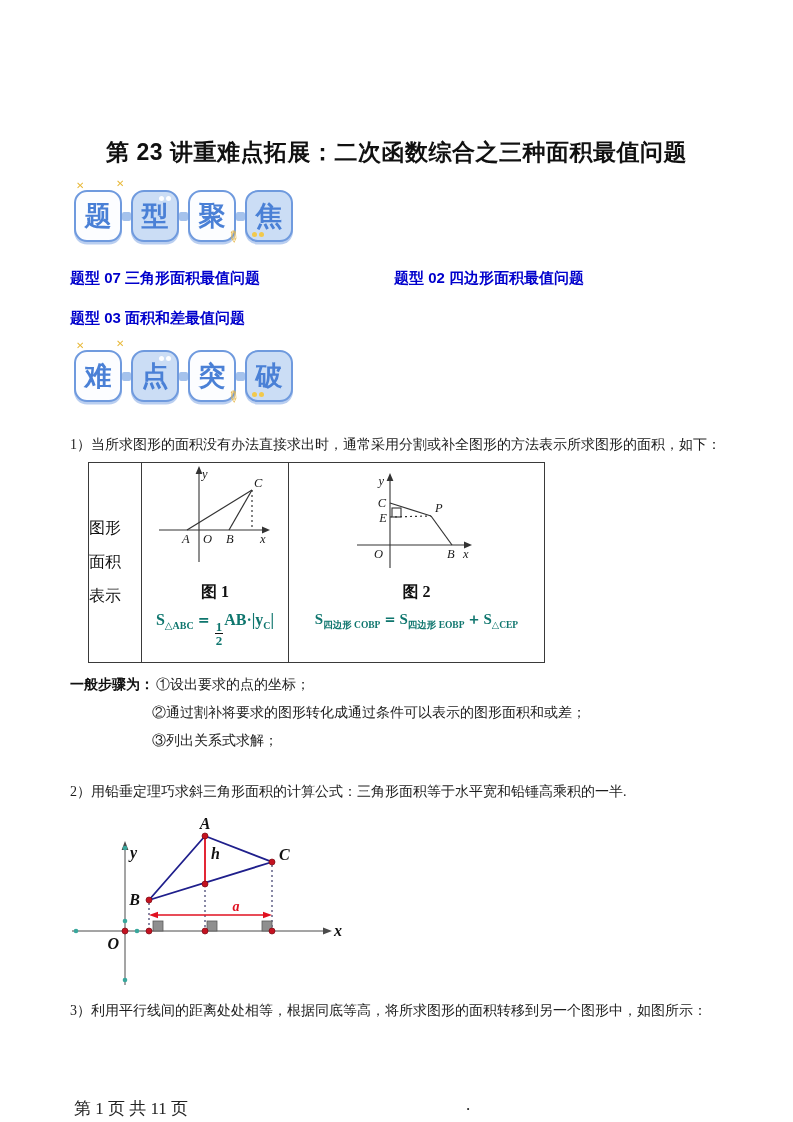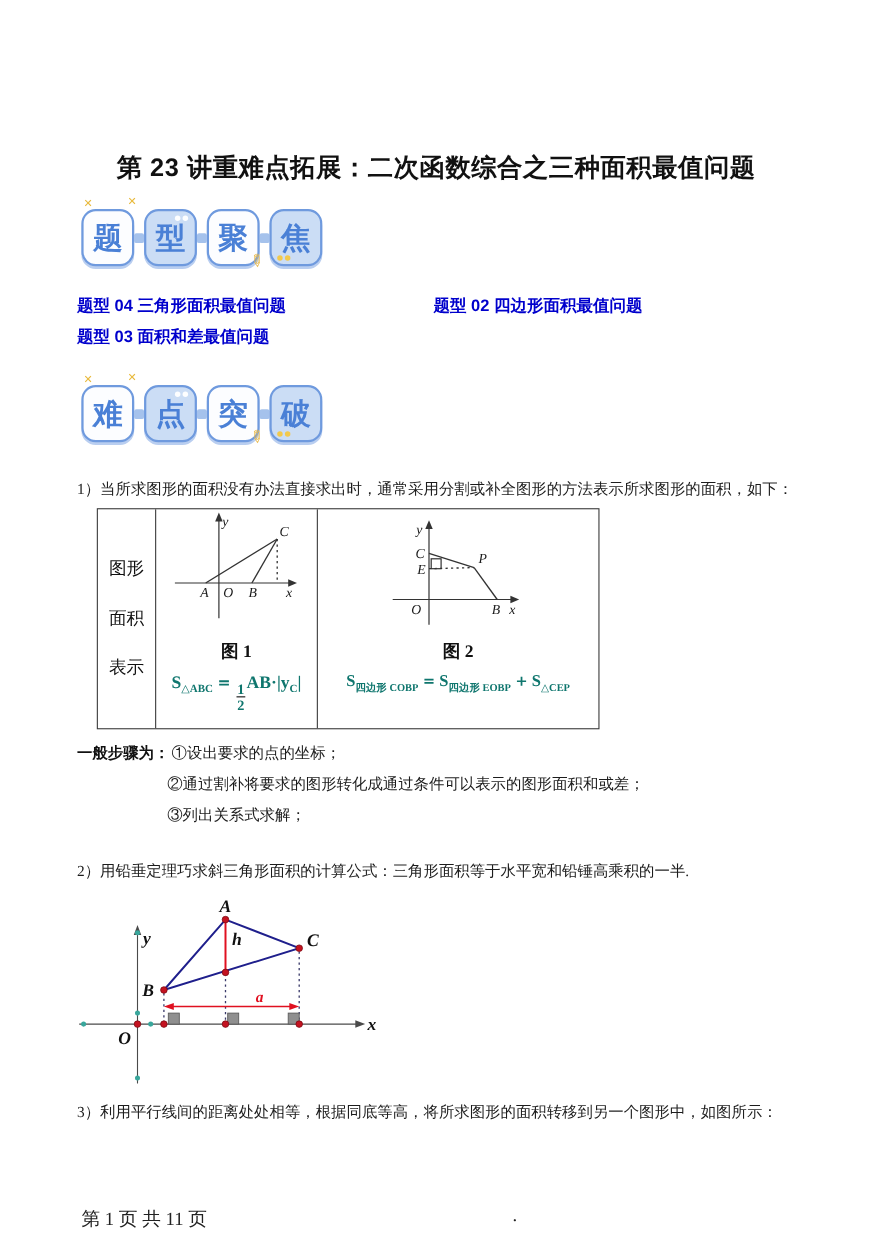--- a/index.html
+++ b/index.html
@@ -38,21 +38,21 @@
   
   .body-text{font-size:14px;color:#1c1c1c;}
   .step-prefix{font-family:"Liberation Sans","DejaVu Sans",sans-serif;
                font-weight:bold;font-size:14px;color:#111;margin-right:2px;}
 
   
   .area-table{top:417px;left:88px;width:457px;height:201px;border:1.5px solid #3a3a3a;
               display:flex;box-sizing:border-box;background:#fff;}
   .cell{box-sizing:border-box;}
   .label-cell{width:55px;border-right:1.5px solid #3a3a3a;display:flex;flex-direction:column;
-              align-items:center;justify-content:center;gap:24px;font-size:16px;color:#111;}
+              align-items:flex-start;justify-content:center;gap:13px;font-size:16px;color:#111;}
   .fig-cell{display:flex;flex-direction:column;align-items:center;padding-top:2px;}
   .fig1-cell{width:147px;border-right:1.5px solid #3a3a3a;}
   .fig2-cell{flex:1;}
   .fig-caption{font-weight:bold;font-size:16px;color:#111;margin-top:5px;}
   .formula{margin-top:7px;font-weight:bold;font-size:16px;color:#0f766e;text-align:center;
            white-space:nowrap;}
   .formula sub{font-size:10px;}
   .formula .smallsub{font-size:9.5px;}
   .formula .eq,.formula .plus{margin:0 2px;}
   .frac{display:inline-flex;flex-direction:column;vertical-align:-0.45em;line-height:1.05;
@@ -111,23 +111,23 @@
     <div class="conn"></div>
     <div class="tile fill">
       <span class="dots-gold">
           <i></i>
           <i></i>
         </span>
       <span>焦</span>
     </div>
   </div>
 
-  <div class="abs topic" style="top:224px;left:70px;">题型 04 三角形面积最值问题</div>
+  <div class="abs topic" style="top:224px;left:70px;">题型 07 三角形面积最值问题</div>
   <div class="abs topic" style="top:224px;left:394px;">题型 02 四边形面积最值问题</div>
-  <div class="abs topic" style="top:252px;left:70px;">题型 03 面积和差最值问题</div>
+  <div class="abs topic" style="top:264px;left:70px;">题型 03 面积和差最值问题</div>
 
   <div class="abs badge" style="top:304px;left:74px;">
     <span class="sparkle sp1">✕</span>
     <span class="sparkle sp2">✕</span>
     <div class="tile">
         <span>难</span>
       </div>
     <div class="conn"></div>
     <div class="tile fill">
       <span class="dots-white">

